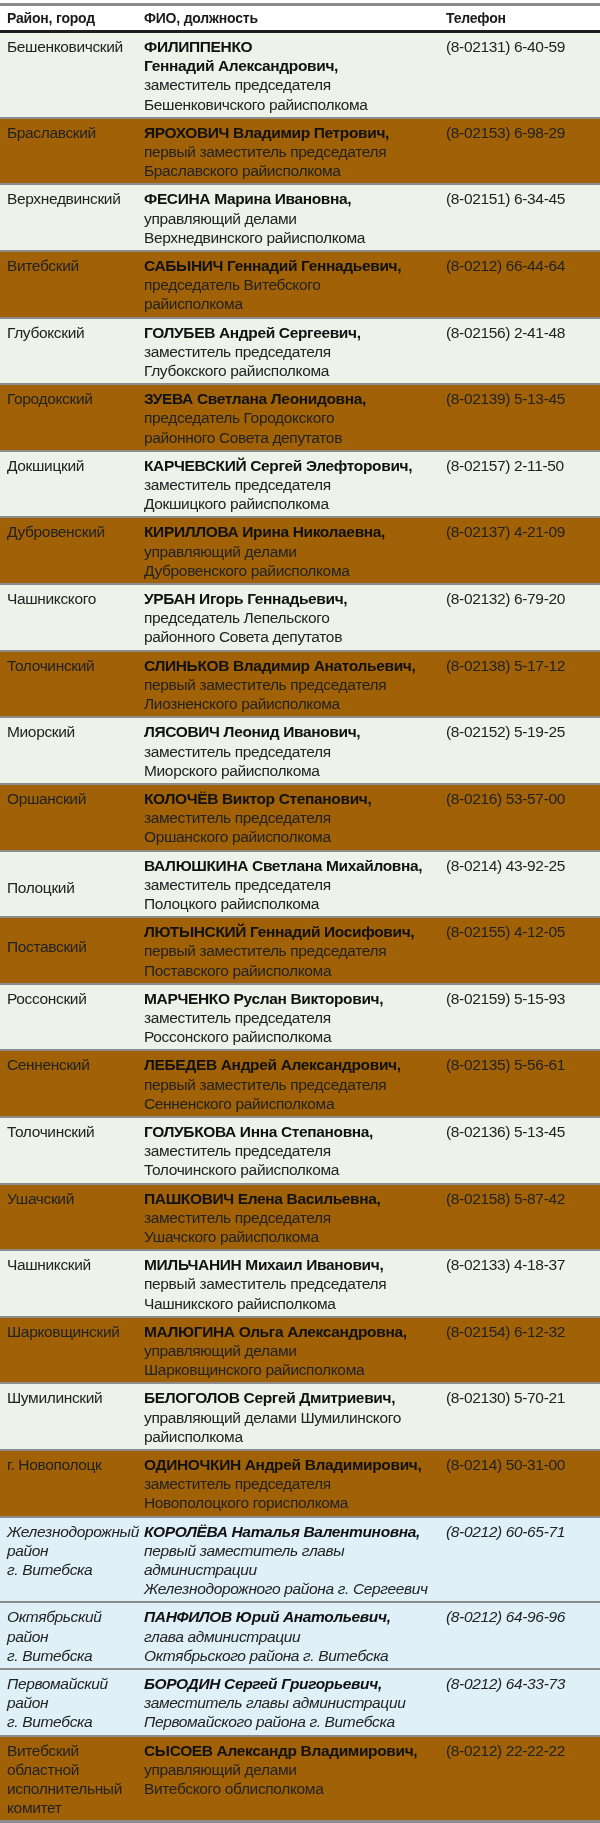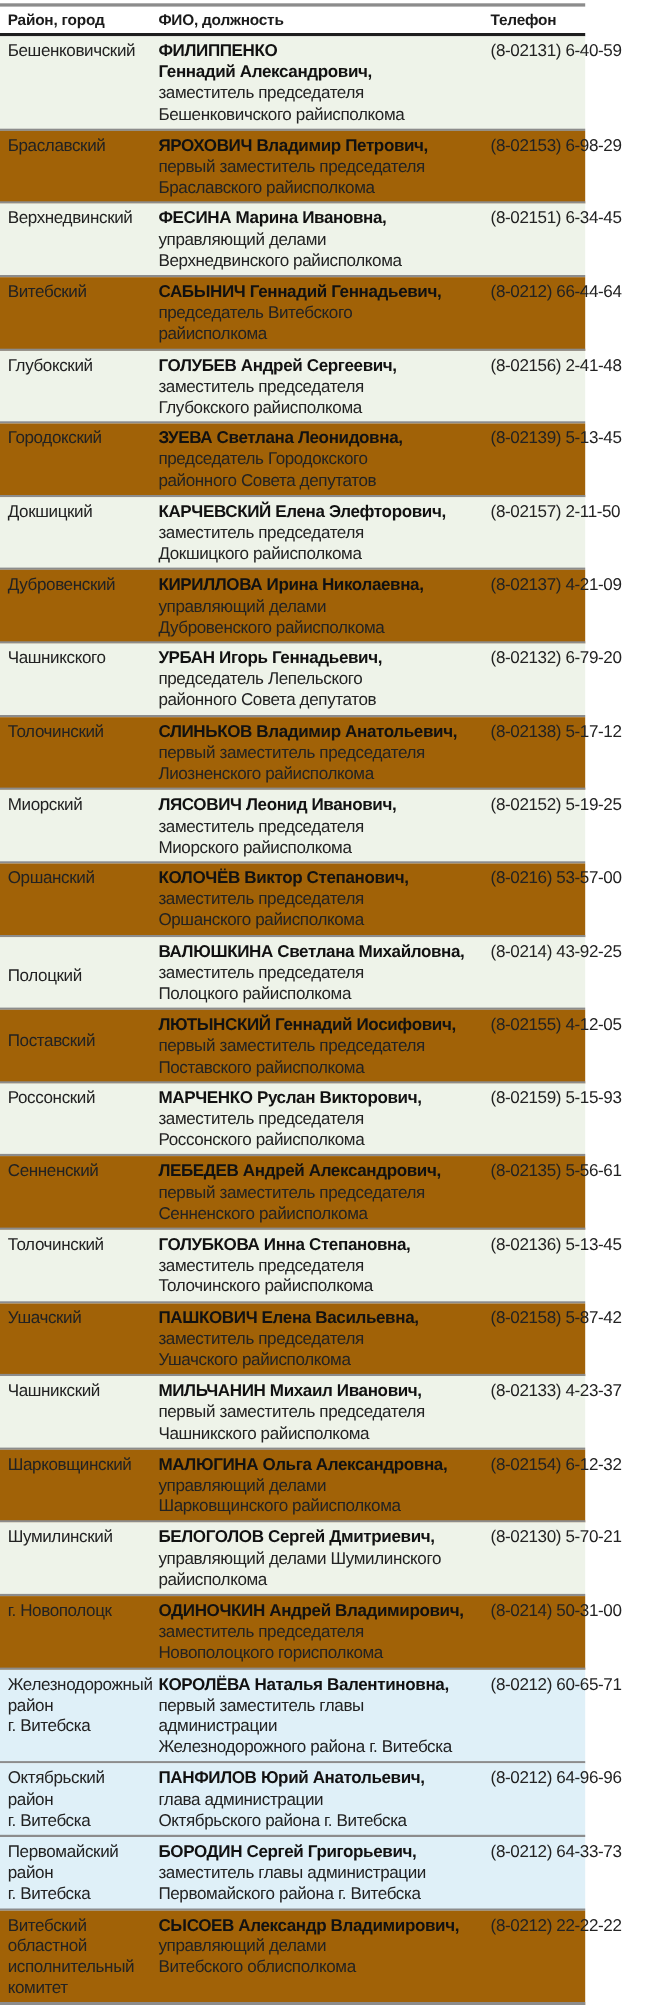--- a/index.html
+++ b/index.html
@@ -1,25 +1,25 @@
 <!DOCTYPE html>
 <html><head>
 <meta charset="utf-8">
 <style>
   html, body { margin: 0; padding: 0; background: #ffffff; }
   body { width: 600px; height: 1823px; overflow: hidden; font-family: "Liberation Sans", sans-serif; color: #1a1a1a; }
-  .table { position: relative; width: 532px; border-radius: 18px; }
+  .table { position: relative; width: 600px; border-radius: 18px; }
   .top-rule { height: 3px; background: #8c8c8c; margin-top: 3px; }
   .header { display: flex; height: 24px; align-items: center; border-bottom: 3px solid #1e1e1e; font-weight: bold; font-size: 14px; letter-spacing: -0.2px; }
   .col-district { width: 136px; padding-left: 7px; box-sizing: border-box; flex: none; }
   .col-name { width: 306px; padding-left: 8px; box-sizing: border-box; flex: none; }
   .col-phone { flex: 1; padding-left: 4px; box-sizing: border-box; }
   .row { display: flex; align-items: flex-start; font-size: 15.5px; line-height: 19.2px; padding-top: 4px; padding-bottom: 3px; border-bottom: 2px solid #8c8c8c; letter-spacing: -0.35px; }
   .row.green { background: #eef3e9; }
-  .row.blue { background: #dff0f8; }
+  .row.blue { background: #dff0f8; font-style: italic; }
   .row.white { background: #a16207; }
   .row .col-district { color: #222; }
   .row .col-phone { white-space: nowrap; color: #222; }
   .person-name { font-weight: bold; color: #111; display: block; }
   .person-title { display: block; color: #222; white-space: pre-line; }
   .row.last { border-bottom: 3px solid #8c8c8c; }
 </style>
 </head>
 <body>
 
@@ -82,21 +82,21 @@
         <div class="col-name">
           <span class="person-name" style="white-space: pre-line;">ЗУЕВА Светлана Леонидовна,</span>
           <span class="person-title">председатель Городокского
 районного Совета депутатов</span>
         </div>
         <div class="col-phone">(8-02139) 5-13-45</div>
       </div>
       <div class="row green">
         <div class="col-district" style="white-space: pre-line;">Докшицкий</div>
         <div class="col-name">
-          <span class="person-name" style="white-space: pre-line;">КАРЧЕВСКИЙ Елена Элефторович,</span>
+          <span class="person-name" style="white-space: pre-line;">КАРЧЕВСКИЙ Сергей Элефторович,</span>
           <span class="person-title">заместитель председателя
 Докшицкого райисполкома</span>
         </div>
         <div class="col-phone">(8-02157) 2-11-50</div>
       </div>
       <div class="row white">
         <div class="col-district" style="white-space: pre-line;">Дубровенский</div>
         <div class="col-name">
           <span class="person-name" style="white-space: pre-line;">КИРИЛЛОВА Ирина Николаевна,</span>
           <span class="person-title">управляющий делами
@@ -194,21 +194,21 @@
         </div>
         <div class="col-phone">(8-02158) 5-87-42</div>
       </div>
       <div class="row green">
         <div class="col-district" style="white-space: pre-line;">Чашникский</div>
         <div class="col-name">
           <span class="person-name" style="white-space: pre-line;">МИЛЬЧАНИН Михаил Иванович,</span>
           <span class="person-title">первый заместитель председателя
 Чашникского райисполкома</span>
         </div>
-        <div class="col-phone">(8-02133) 4-23-37</div>
+        <div class="col-phone">(8-02133) 4-18-37</div>
       </div>
       <div class="row white">
         <div class="col-district" style="white-space: pre-line;">Шарковщинский</div>
         <div class="col-name">
           <span class="person-name" style="white-space: pre-line;">МАЛЮГИНА Ольга Александровна,</span>
           <span class="person-title">управляющий делами
 Шарковщинского райисполкома</span>
         </div>
         <div class="col-phone">(8-02154) 6-12-32</div>
       </div>
@@ -230,21 +230,21 @@
         </div>
         <div class="col-phone">(8-0214) 50-31-00</div>
       </div>
       <div class="row blue">
         <div class="col-district" style="white-space: pre-line;">Железнодорожный
 район
 г. Витебска</div>
         <div class="col-name">
           <span class="person-name" style="white-space: pre-line;">КОРОЛЁВА Наталья Валентиновна,</span>
           <span class="person-title">первый заместитель главы администрации
-Железнодорожного района г. Витебска</span>
+Железнодорожного района г. Сергеевич</span>
         </div>
         <div class="col-phone">(8-0212) 60-65-71</div>
       </div>
       <div class="row blue">
         <div class="col-district" style="white-space: pre-line;">Октябрьский
 район
 г. Витебска</div>
         <div class="col-name">
           <span class="person-name" style="white-space: pre-line;">ПАНФИЛОВ Юрий Анатольевич,</span>
           <span class="person-title">глава администрации

